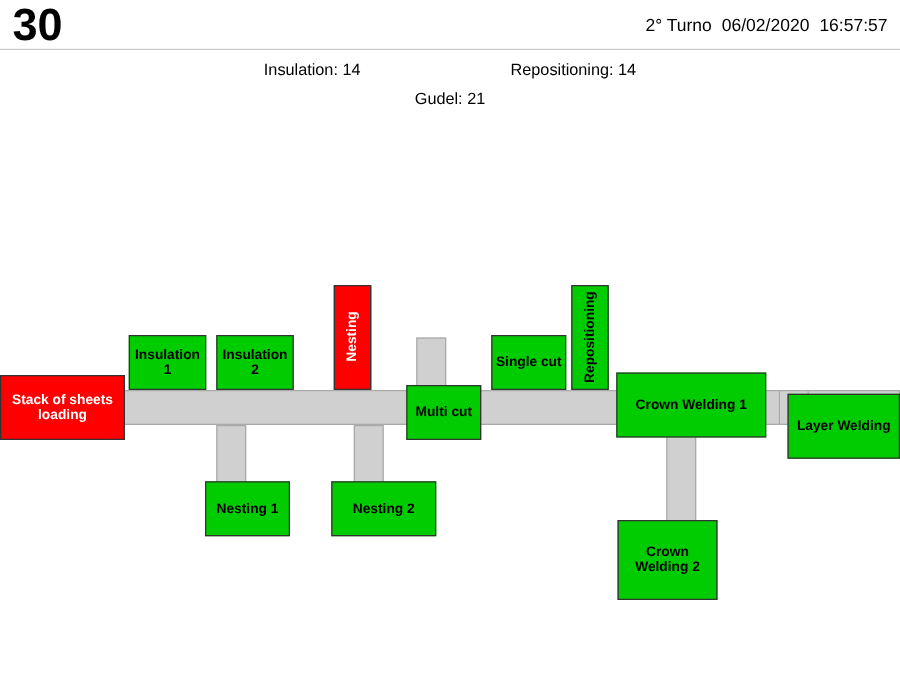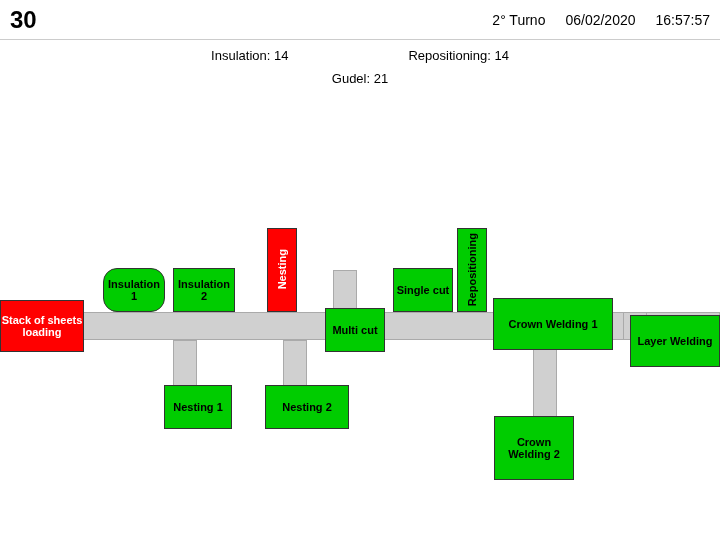--- a/index.html
+++ b/index.html
@@ -14,28 +14,28 @@
 
     
     #header {
       display: flex;
       align-items: center;
       padding: 4px 10px;
       border-bottom: 1px solid #ccc;
       height: 40px;
     }
     #header-number {
-      font-size: 24px;
+      font-size: 36px;
       font-weight: bold;
       margin-right: auto;
     }
     #header-info {
       font-size: 14px;
       display: flex;
-      gap: 20px;
+      gap: 8px;
     }
 
     
     #stats {
       padding: 6px 0;
       text-align: left;
       font-size: 13px;
       line-height: 1.6;
     }
 
@@ -127,25 +127,25 @@
   <div class="conveyor-v" style="left:463px; top:130px; width:24px; height:82px;"></div>
 
   <div class="conveyor-v" style="left:173px; top:240px; width:24px; height:50px;"></div>
 
   <div class="conveyor-v" style="left:283px; top:240px; width:24px; height:50px;"></div>
 
   <div class="conveyor-v" style="left:533px; top:240px; width:24px; height:80px;"></div>
 
   <div class="conveyor-v" style="left:623px; top:212px; width:24px; height:28px;"></div>
 
-  <div class="station red" style="left:0; top:200px; width:84px; height:52px;">
+  <div class="station red" style="left:0; top:200px; width:100px; height:52px;">
     <span>Stack of sheets loading</span>
   </div>
 
-  <div class="station green" style="left:103px; top:168px; width:62px; height:44px;border-radius:14px;">
+  <div class="station green" style="left:103px; top:168px; width:62px; height:44px;">
     <span>Insulation 1</span>
   </div>
 
   <div class="station green" style="left:173px; top:168px; width:62px; height:44px;">
     <span>Insulation 2</span>
   </div>
 
   <div class="station red" style="left:267px; top:128px; width:30px; height:84px;">
     <span class="vertical-text">Nesting</span>
   </div>

